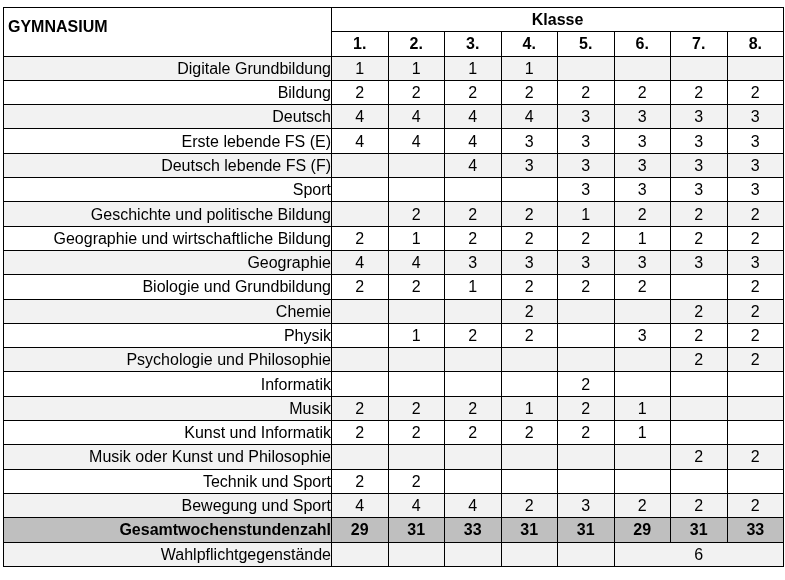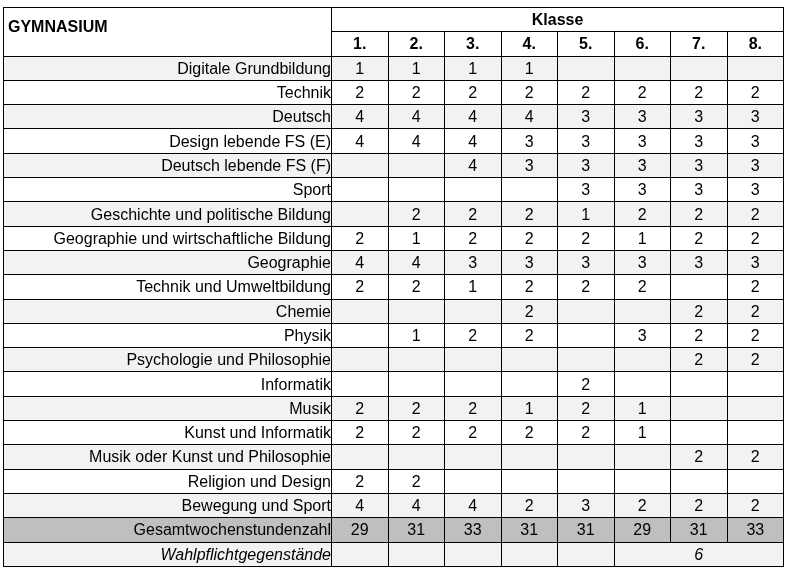--- a/index.html
+++ b/index.html
@@ -23,22 +23,22 @@
     .title-cell {
       font-weight: bold; font-size: 22px; text-align: left; vertical-align: top;
       padding-left: 4px !important; line-height: 38px !important; background: #fff;
     }
     .klasse-cell { font-weight: bold; font-size: 16px; background: #fff; }
     .grade-head { font-weight: bold; font-size: 16px; text-align: center; background: #fff; }
     .subject { text-align: right; padding-left: 4px !important; }
     .num { text-align: center; }
     tr.shade td { background: #f2f2f2; }
     tr.plain td { background: #ffffff; }
-    tr.total td { background: #bfbfbf; font-weight: normal; }
-    tr.elective td { background: #f2f2f2; font-style: italic; }
+    tr.total td { background: #bfbfbf; font-weight: bold; }
+    tr.elective td { background: #f2f2f2; }
   </style>
 </head>
 <body>
 
 <table class="grid">
   <colgroup>
     <col class="c-name">
       <col class="c-num">
       <col class="c-num">
       <col class="c-num">
@@ -71,21 +71,21 @@
         <td class="num">1</td>
         <td class="num">1</td>
         <td class="num">1</td>
         <td class="num">1</td>
         <td class="num"></td>
         <td class="num"></td>
         <td class="num"></td>
         <td class="num"></td>
       </tr>
       <tr class="plain">
-        <td class="subject">Technik</td>
+        <td class="subject">Bildung</td>
         <td class="num">2</td>
         <td class="num">2</td>
         <td class="num">2</td>
         <td class="num">2</td>
         <td class="num">2</td>
         <td class="num">2</td>
         <td class="num">2</td>
         <td class="num">2</td>
       </tr>
       <tr class="shade">
@@ -93,21 +93,21 @@
         <td class="num">4</td>
         <td class="num">4</td>
         <td class="num">4</td>
         <td class="num">4</td>
         <td class="num">3</td>
         <td class="num">3</td>
         <td class="num">3</td>
         <td class="num">3</td>
       </tr>
       <tr class="plain">
-        <td class="subject">Design lebende FS (E)</td>
+        <td class="subject">Erste lebende FS (E)</td>
         <td class="num">4</td>
         <td class="num">4</td>
         <td class="num">4</td>
         <td class="num">3</td>
         <td class="num">3</td>
         <td class="num">3</td>
         <td class="num">3</td>
         <td class="num">3</td>
       </tr>
       <tr class="shade">
@@ -159,21 +159,21 @@
         <td class="num">4</td>
         <td class="num">4</td>
         <td class="num">3</td>
         <td class="num">3</td>
         <td class="num">3</td>
         <td class="num">3</td>
         <td class="num">3</td>
         <td class="num">3</td>
       </tr>
       <tr class="plain">
-        <td class="subject">Technik und Umweltbildung</td>
+        <td class="subject">Biologie und Grundbildung</td>
         <td class="num">2</td>
         <td class="num">2</td>
         <td class="num">1</td>
         <td class="num">2</td>
         <td class="num">2</td>
         <td class="num">2</td>
         <td class="num"></td>
         <td class="num">2</td>
       </tr>
       <tr class="shade">
@@ -247,21 +247,21 @@
         <td class="num"></td>
         <td class="num"></td>
         <td class="num"></td>
         <td class="num"></td>
         <td class="num"></td>
         <td class="num"></td>
         <td class="num">2</td>
         <td class="num">2</td>
       </tr>
       <tr class="plain">
-        <td class="subject">Religion und Design</td>
+        <td class="subject">Technik und Sport</td>
         <td class="num">2</td>
         <td class="num">2</td>
         <td class="num"></td>
         <td class="num"></td>
         <td class="num"></td>
         <td class="num"></td>
         <td class="num"></td>
         <td class="num"></td>
       </tr>
       <tr class="shade">

